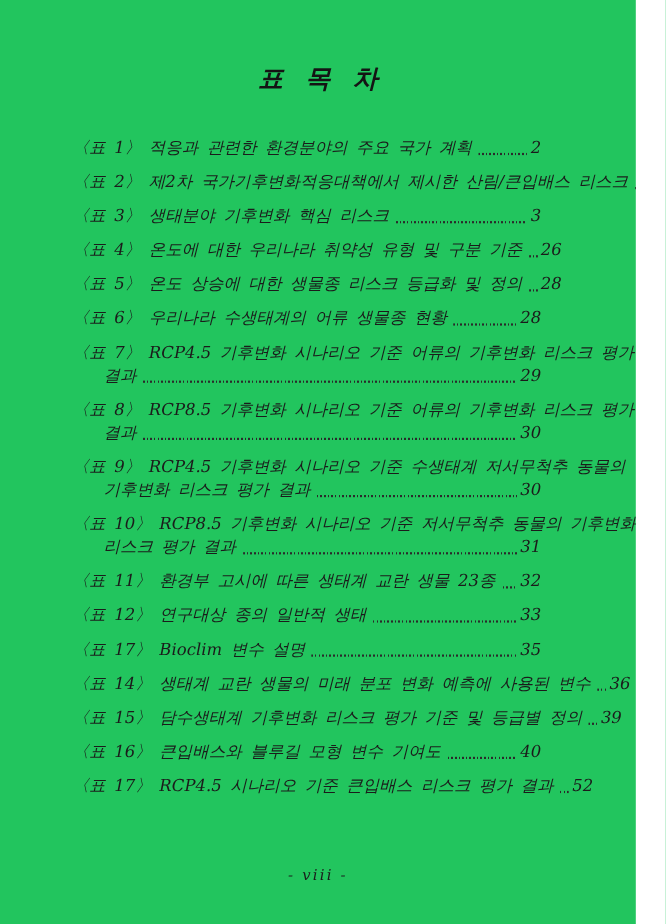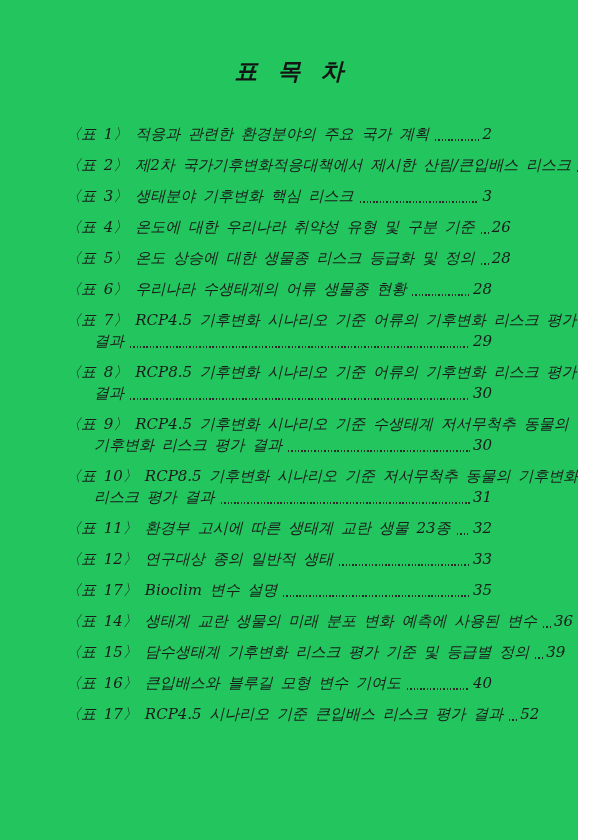--- a/index.html
+++ b/index.html
@@ -208,13 +208,14 @@
       </div>
       <div class="entry">
         <div class="line">
           <span class="label">〈표 17〉</span>
           <span class="text">RCP4.5 시나리오 기준 큰입배스 리스크 평가 결과</span>
           <span class="leader"></span>
           <span class="page-num">52</span>
         </div>
       </div>
     </div>
+  <div class="footer">- viii -</div>
 </div>
 
 </body></html>

